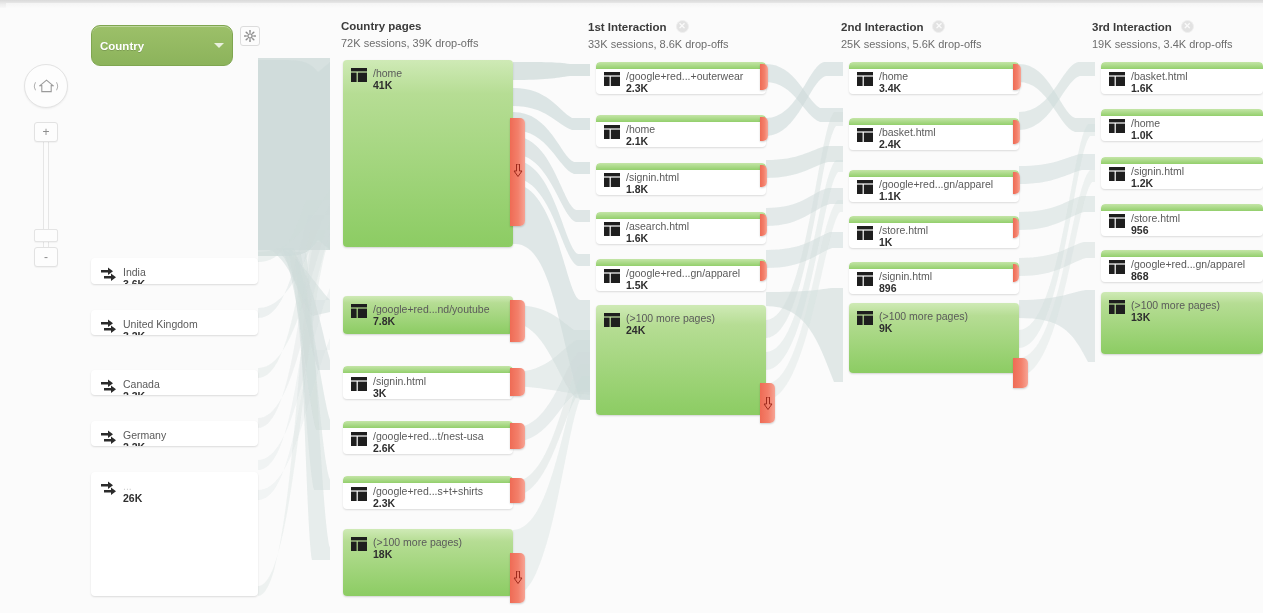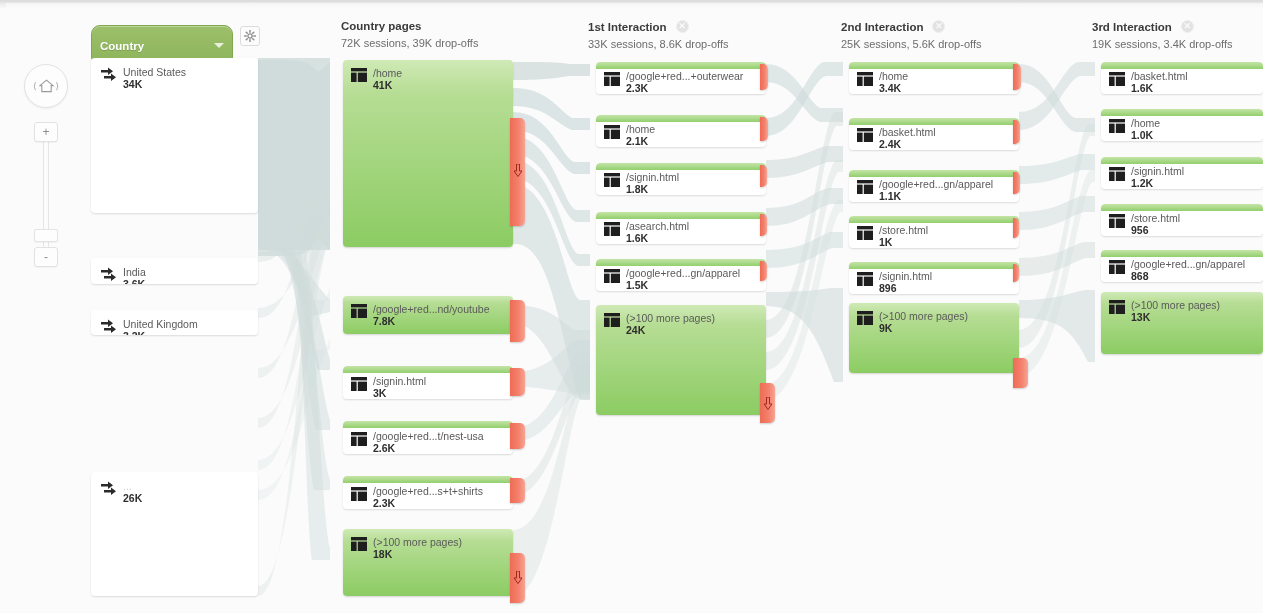--- a/index.html
+++ b/index.html
@@ -254,30 +254,20 @@
     <div class="sub">25K sessions, 5.6K drop-offs</div>
   </div>
   <div class="col-head" style="left:1092px">
     <div class="hdr-row">
       <div class="title">3rd Interaction</div>
       <div class="close-ico">✕</div>
     </div>
     <div class="sub">19K sessions, 3.4K drop-offs</div>
   </div>
 
-  <div class="node plain country" style="left:91px;top:58px;width:167px;height:155px">
-    <span class="aico">
-      <svg width="18" height="17" viewBox="0 0 18 17">
-        <path d="M1,4 L8,4 L8,1.5 L13,5.2 L8,8.9 L8,6.4 L1,6.4 Z" fill="#2b2b2b"></path>
-        <path d="M4,10 L11,10 L11,7.6 L16,11.3 L11,15 L11,12.5 L4,12.5 Z" fill="#2b2b2b"></path>
-      </svg>
-    </span>
-    <span class="nlabel" style="left:32px">United States</span>
-    <span class="nval" style="left:32px">34K</span>
-  </div>
 
   <div class="node plain country" style="left:91px;top:310px;width:167px;height:25px">
     <span class="aico">
       <svg width="18" height="17" viewBox="0 0 18 17">
         <path d="M1,4 L8,4 L8,1.5 L13,5.2 L8,8.9 L8,6.4 L1,6.4 Z" fill="#2b2b2b"></path>
         <path d="M4,10 L11,10 L11,7.6 L16,11.3 L11,15 L11,12.5 L4,12.5 Z" fill="#2b2b2b"></path>
       </svg>
     </span>
     <span class="nlabel" style="left:32px">United Kingdom</span>
     <span class="nval" style="left:32px">3.2K</span>
@@ -287,21 +277,41 @@
     <span class="aico">
       <svg width="18" height="17" viewBox="0 0 18 17">
         <path d="M1,4 L8,4 L8,1.5 L13,5.2 L8,8.9 L8,6.4 L1,6.4 Z" fill="#2b2b2b"></path>
         <path d="M4,10 L11,10 L11,7.6 L16,11.3 L11,15 L11,12.5 L4,12.5 Z" fill="#2b2b2b"></path>
       </svg>
     </span>
     <span class="nlabel" style="left:32px">India</span>
     <span class="nval" style="left:32px">3.6K</span>
   </div>
 
-
+  <div class="node plain country" style="left:91px;top:370px;width:167px;height:25px">
+    <span class="aico">
+      <svg width="18" height="17" viewBox="0 0 18 17">
+        <path d="M1,4 L8,4 L8,1.5 L13,5.2 L8,8.9 L8,6.4 L1,6.4 Z" fill="#2b2b2b"></path>
+        <path d="M4,10 L11,10 L11,7.6 L16,11.3 L11,15 L11,12.5 L4,12.5 Z" fill="#2b2b2b"></path>
+      </svg>
+    </span>
+    <span class="nlabel" style="left:32px">Canada</span>
+    <span class="nval" style="left:32px">2.3K</span>
+  </div>
+
+  <div class="node plain country" style="left:91px;top:421px;width:167px;height:25px">
+    <span class="aico">
+      <svg width="18" height="17" viewBox="0 0 18 17">
+        <path d="M1,4 L8,4 L8,1.5 L13,5.2 L8,8.9 L8,6.4 L1,6.4 Z" fill="#2b2b2b"></path>
+        <path d="M4,10 L11,10 L11,7.6 L16,11.3 L11,15 L11,12.5 L4,12.5 Z" fill="#2b2b2b"></path>
+      </svg>
+    </span>
+    <span class="nlabel" style="left:32px">Germany</span>
+    <span class="nval" style="left:32px">2.2K</span>
+  </div>
 
   <div class="node plain country" style="left:91px;top:472px;width:167px;height:124px">
     <span class="aico">
       <svg width="18" height="17" viewBox="0 0 18 17">
         <path d="M1,4 L8,4 L8,1.5 L13,5.2 L8,8.9 L8,6.4 L1,6.4 Z" fill="#2b2b2b"></path>
         <path d="M4,10 L11,10 L11,7.6 L16,11.3 L11,15 L11,12.5 L4,12.5 Z" fill="#2b2b2b"></path>
       </svg>
     </span>
     <span class="nlabel" style="left:32px;color:#cfcfcf">...</span>
     <span class="nval" style="left:32px">26K</span>

